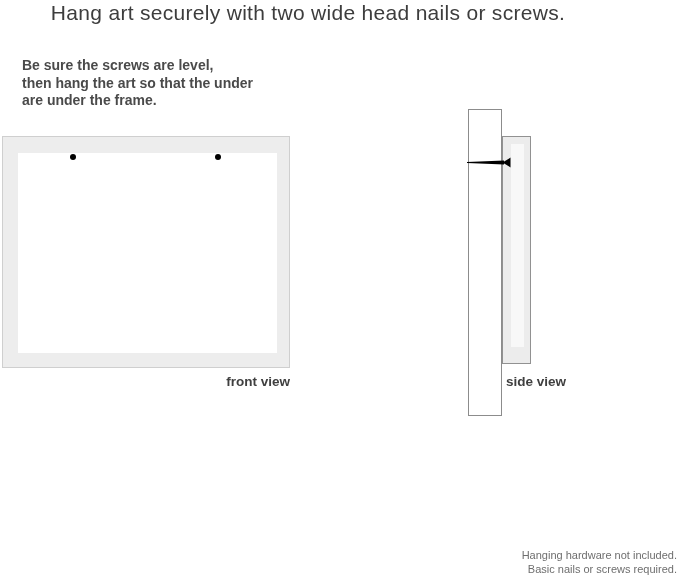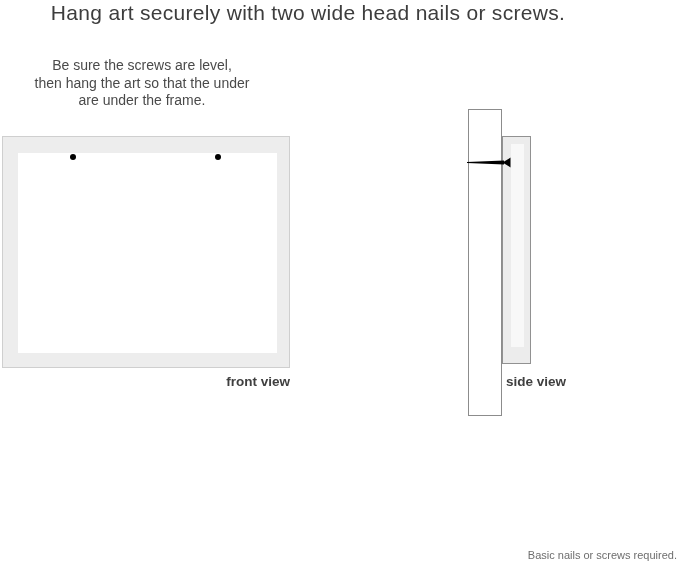--- a/index.html
+++ b/index.html
@@ -26,24 +26,23 @@
     font-size: 21px;
     font-weight: 400;
     letter-spacing: 0.3px;
     color: #3d3d3d;
   }
 
   
   .instruction {
     top: 57px;
     width: 240px;
-    text-align: center;
     font-size: 14px;
     line-height: 17.5px;
-    font-weight: 400;
+    font-weight: 700;
     color: #4a4a4a;
   }
   .instruction-front { left: 22px; }
   .instruction-side  { left: 365px; }
 
   
   .front-frame-outer {
     left: 2px;
     top: 136px;
     width: 288px;
@@ -158,14 +157,15 @@
   <div class="abs side-frame-inner"></div>
   <div class="abs wall-strip"></div>
   <svg class="abs nail-svg" viewBox="0 0 46 16" xmlns="http://www.w3.org/2000/svg">
     <polygon points="0,6.9 37,5.6 37,9.4 0,7.9" fill="#000000"></polygon>
     <polygon points="35.5,7.5 43.5,2.6 43.5,12.4" fill="#000000"></polygon>
   </svg>
   <div class="abs view-label view-label-side">side view</div>
 </div>
 
 <div class="abs footer-note">
+  <div>Hanging hardware not included.</div>
   <div>Basic nails or screws required.</div>
 </div>
 
 </body></html>

